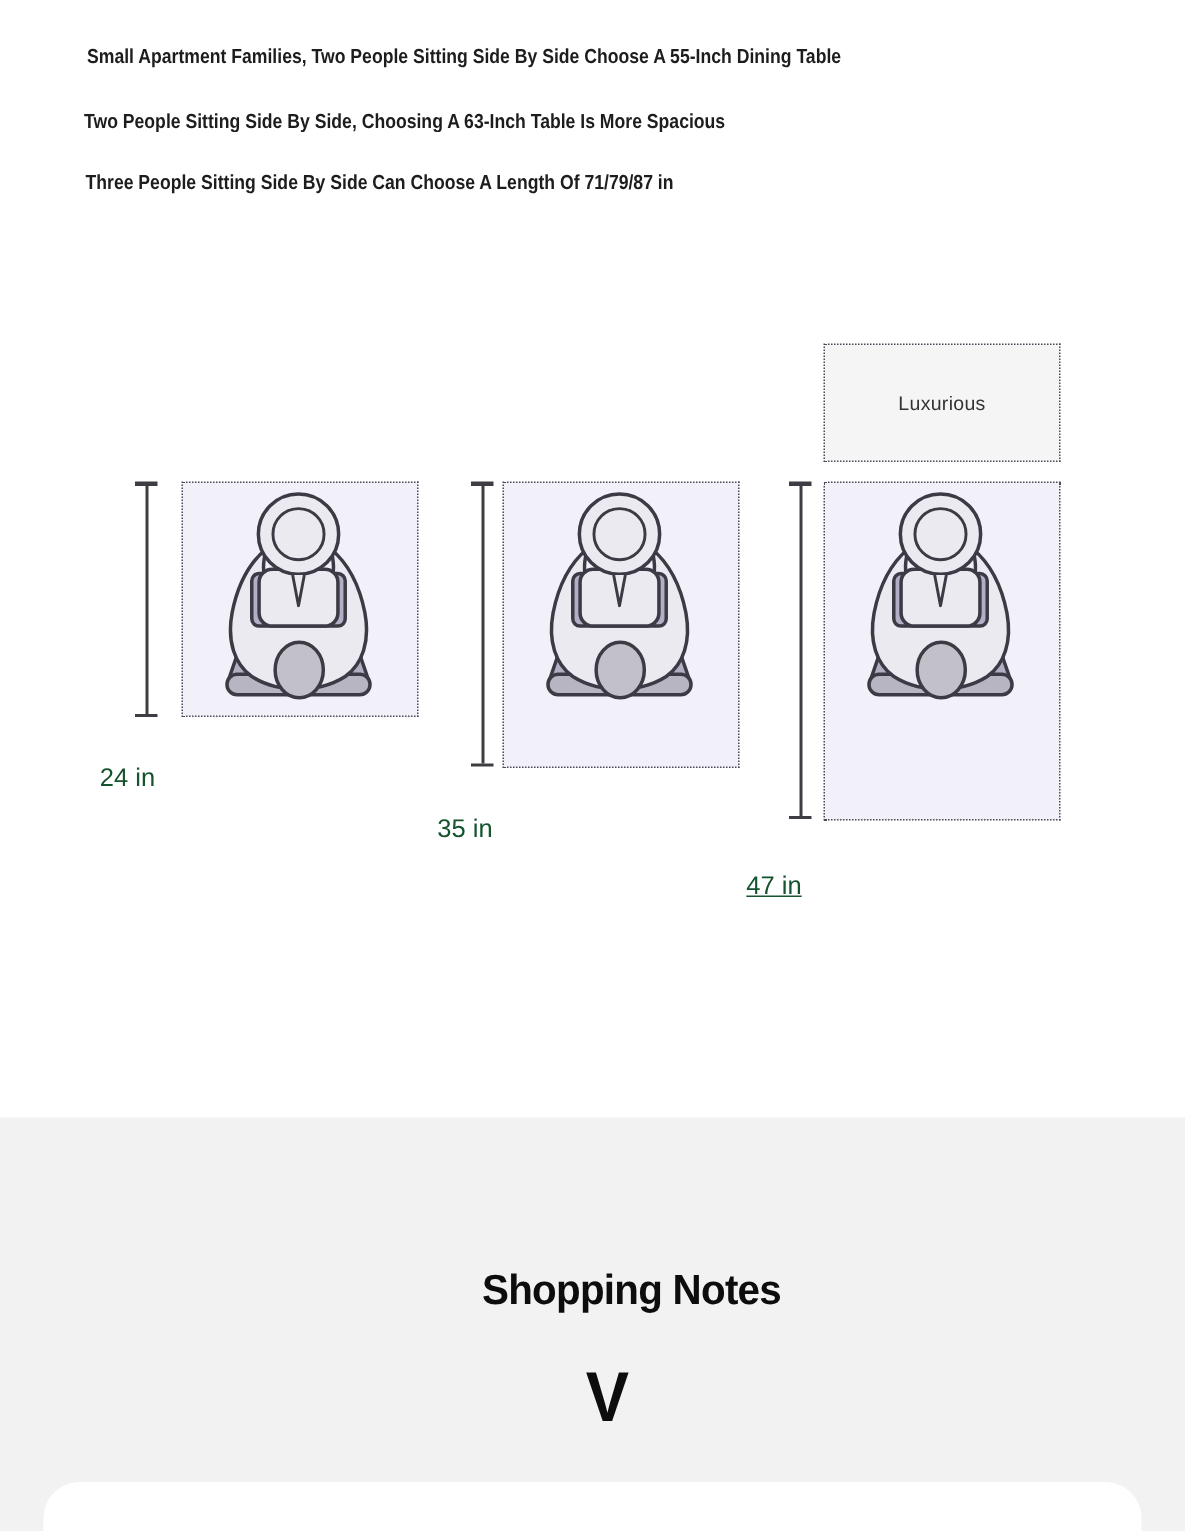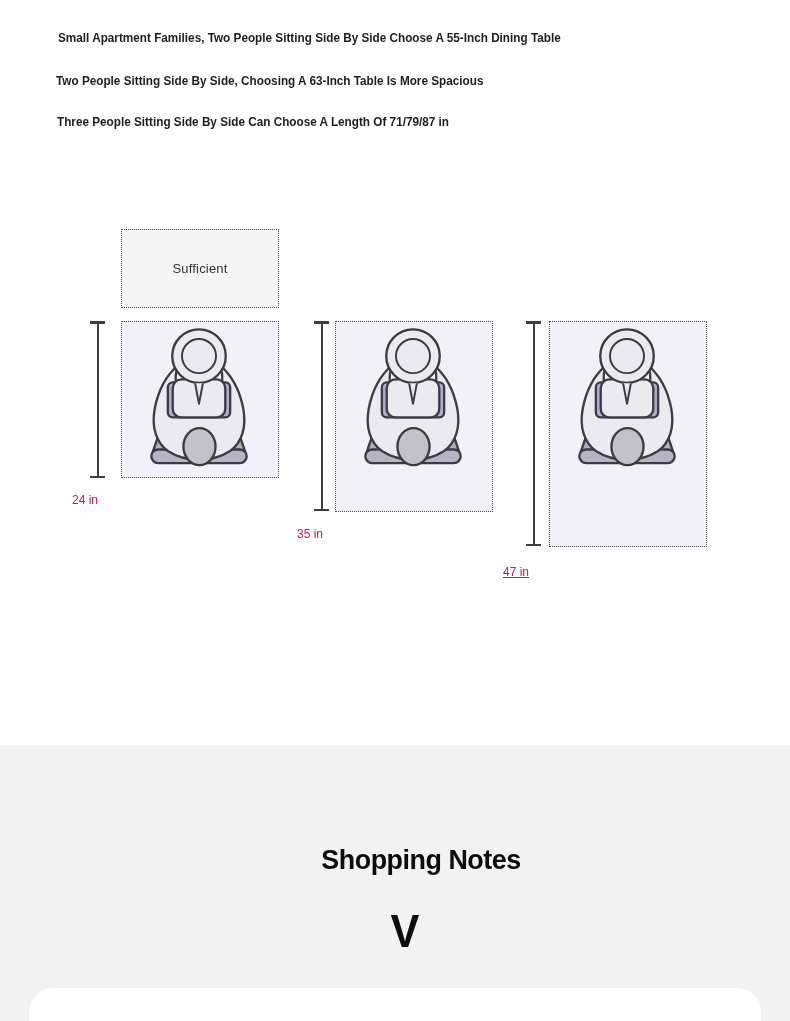--- a/index.html
+++ b/index.html
@@ -37,21 +37,21 @@
 
   .measure{position:absolute;width:15px;display:flex;flex-direction:column;align-items:center;}
   #measure-0{left:90px;top:321px;height:157px;}
   #measure-1{left:314px;top:321px;height:190px;}
   #measure-2{left:526px;top:321px;height:225px;}
   .measure .cap{width:15px;height:2.5px;background:#3e3d43;}
   .measure .stem{width:2px;flex:1;background:#3e3d43;}
 
   .measure-label{
     position:absolute;width:70px;text-align:center;
-    font-size:12px;color:#be185d;
+    font-size:17px;color:#14532d;margin-top:16px;
   }
   #measure-label-0{left:50px;top:493px;}
   #measure-label-1{left:275px;top:527px;}
   #measure-label-2{left:481px;top:565px;text-decoration:underline;}
 
   
   .notes-bg{position:absolute;left:0;top:745px;width:790px;height:276px;background:#f2f2f2;}
   .notes-title{
     position:absolute;left:32px;right:0;top:844px;text-align:center;
     font-size:28px;font-weight:bold;color:#0d0d0d;letter-spacing:-0.5px;line-height:32px;
@@ -88,23 +88,20 @@
     </g>
   </defs>
 </svg>
 
 <div class="frame">
 
   <div class="intro-line" id="intro-line-0">Small Apartment Families, Two People Sitting Side By Side Choose A 55-Inch Dining Table</div>
   <div class="intro-line" id="intro-line-1">Two People Sitting Side By Side, Choosing A 63-Inch Table Is More Spacious</div>
   <div class="intro-line" id="intro-line-2">Three People Sitting Side By Side Can Choose A Length Of 71/79/87 in</div>
 
-  <div class="label-box col1">
-    <span>Sufficient</span>
-  </div>
   <div class="person-box col1">
     <svg class="figure-svg" viewBox="0 0 158 150">
         <use href="#person-fig"></use>
       </svg>
   </div>
   <div class="measure" id="measure-0">
     <span class="cap"></span>
     <span class="stem"></span>
     <span class="cap"></span>
   </div>
@@ -115,20 +112,23 @@
         <use href="#person-fig"></use>
       </svg>
   </div>
   <div class="measure" id="measure-1">
     <span class="cap"></span>
     <span class="stem"></span>
     <span class="cap"></span>
   </div>
   <div class="measure-label" id="measure-label-1">35 in</div>
 
+  <div class="label-box col3">
+    <span>Luxurious</span>
+  </div>
   <div class="person-box col3">
     <svg class="figure-svg" viewBox="0 0 158 150">
         <use href="#person-fig"></use>
       </svg>
   </div>
   <div class="measure" id="measure-2">
     <span class="cap"></span>
     <span class="stem"></span>
     <span class="cap"></span>
   </div>

